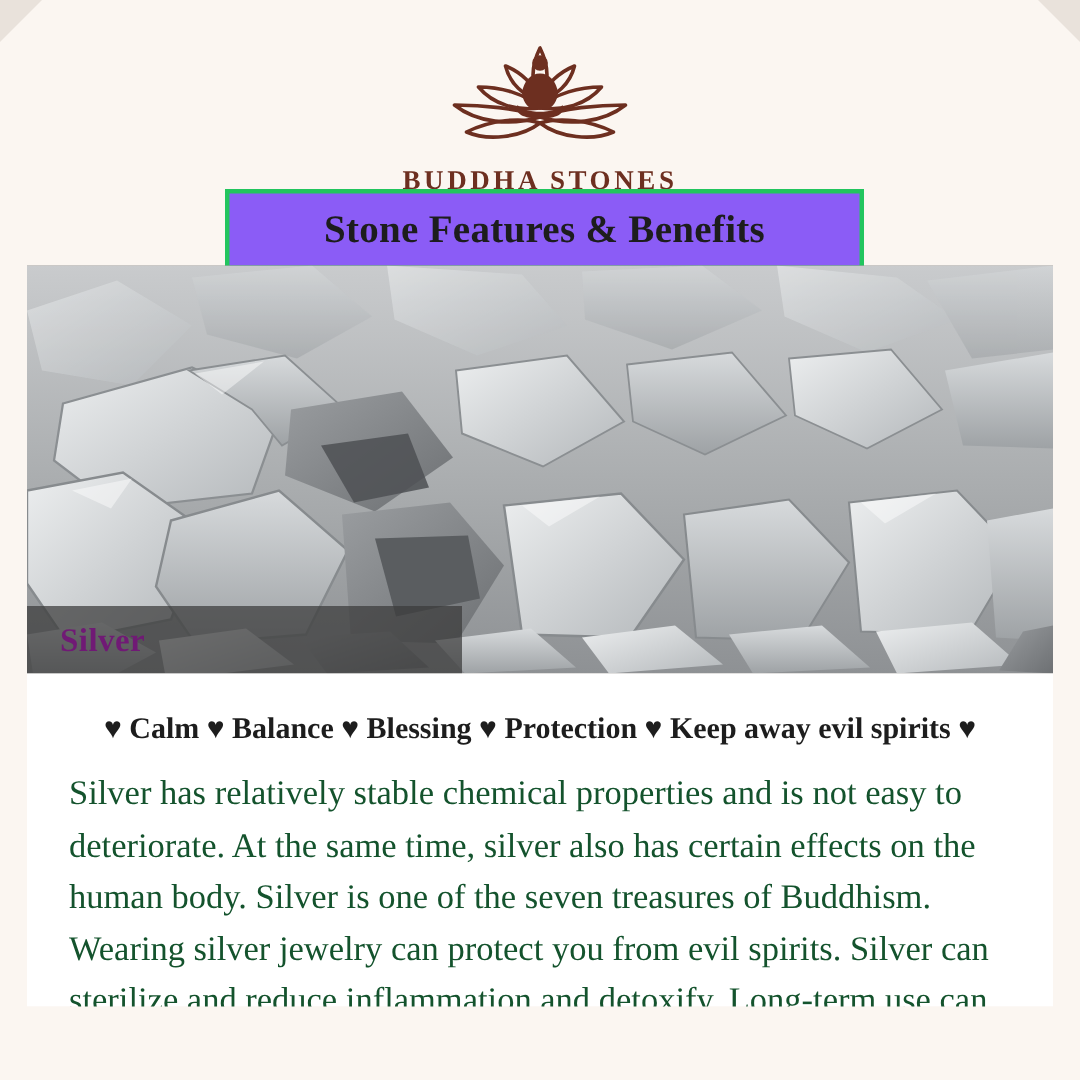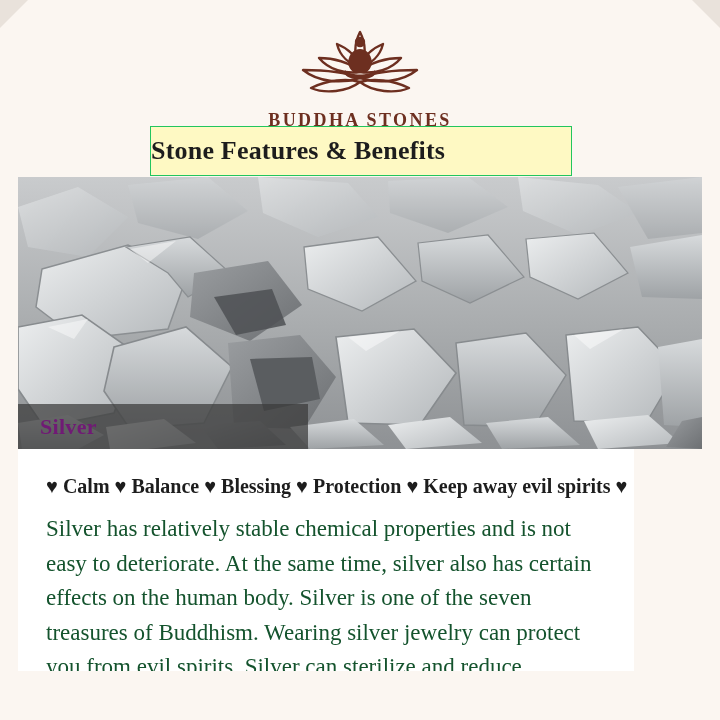--- a/index.html
+++ b/index.html
@@ -42,23 +42,23 @@
     letter-spacing:2.4px;
     color:#6d2f20;
     font-weight:bold;
   }
 
   
   .title-band{
     position:absolute;
     top:126px;left:150px;
     width:420px;height:48px;
-    background:#fef9c3;
-    border:1px solid #22c55e;
-    display:flex;align-items:center;
+    background:#8b5cf6;
+    border:3px solid #22c55e;
+    display:flex;align-items:center;justify-content:center;
   }
   .title-band .title{
     font-family:"Liberation Serif", serif;
     font-size:26px;
     font-weight:bold;
     color:#1d1d1d;
     letter-spacing:.2px;
   }
 
   
@@ -85,21 +85,21 @@
     font-weight:bold;
     font-size:22px;
     padding-left:22px;
     letter-spacing:.3px;
   }
 
   
   .panel{
     position:absolute;
     top:449px;left:18px;
-    width:616px;height:222px;
+    width:684px;height:222px;
     background:#ffffff;
     box-sizing:border-box;
     padding:26px 28px 0 28px;
   }
   .keywords{
     text-align:center;
     font-family:"Liberation Serif", serif;
     font-weight:bold;
     font-size:20px;
     color:#1d1d1d;

